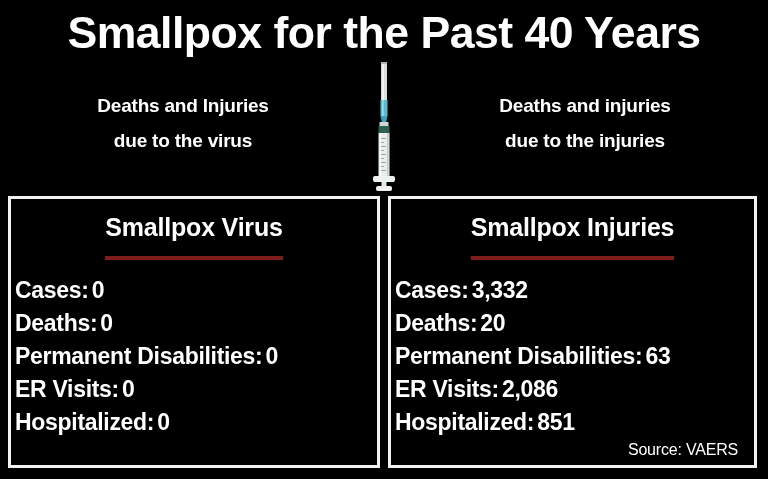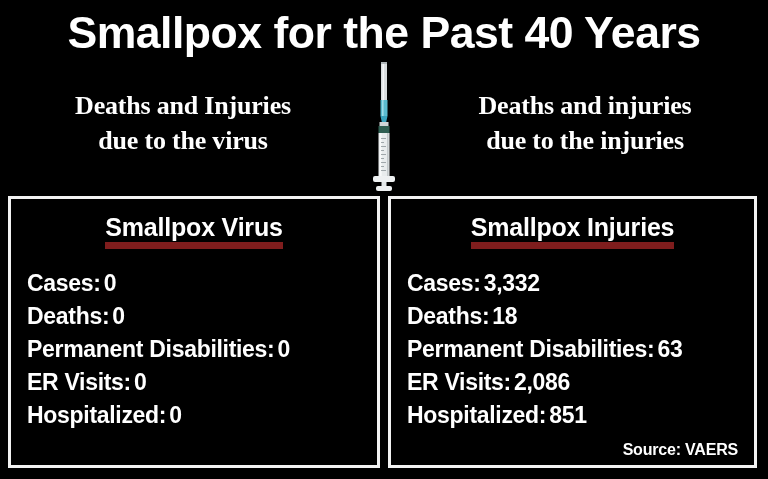--- a/index.html
+++ b/index.html
@@ -42,25 +42,24 @@
     top: 88px;
     left: 0;
     width: 768px;
     height: 100px;
   }
   .subtitle {
     position: absolute;
     top: 0;
     width: 350px;
     text-align: center;
-    font-size: 26px;
+    font-size: 19px;
     font-weight: bold;
     line-height: 35px;
     letter-spacing: -0.2px;
-    font-family: Liberation Serif, serif;
   }
   .subtitle-left  { left: 8px; }
   .subtitle-right { left: 410px; }
 
   
   .syringe {
     position: absolute;
     left: 370px;
     top: 62px;
     width: 28px;
@@ -89,44 +88,44 @@
 
   .panel-heading {
     text-align: center;
     font-size: 25px;
     font-weight: bold;
     line-height: 30px;
     margin-top: 13px;
     letter-spacing: -0.2px;
   }
   .panel-heading span {
-    border-bottom: 7px solid #7f1d1d;
-    padding-bottom: 1px;
+    border-bottom: 4px solid #7f1d1d;
+    padding-bottom: 15px;
   }
 
   .stats {
-    margin-top: 25px;
-    padding-left: 16px;
+    margin-top: 32px;
+    padding-left: 4px;
   }
   .stat-row {
     font-size: 23px;
     font-weight: bold;
     line-height: 33px;
     white-space: nowrap;
     letter-spacing: -0.3px;
   }
   .stat-label { }
   .stat-value { padding-left: 3px; }
 
   .source {
     position: absolute;
     right: 16px;
     bottom: 6px;
     font-size: 16px;
-    font-weight: bold;
+    font-weight: normal;
     letter-spacing: -0.2px;
   }
 </style>
 </head>
 <body>
 
 <div class="infographic">
 
   <div class="main-title">Smallpox for the Past 40 Years</div>
 
@@ -205,21 +204,21 @@
 
     <div class="panel panel-right">
       <div class="panel-heading">
         <span>Smallpox Injuries</span>
       </div>
       <div class="stats">
         <div class="stat-row">
           <span class="stat-label">Cases:</span><span class="stat-value">3,332</span>
         </div>
         <div class="stat-row">
-          <span class="stat-label">Deaths:</span><span class="stat-value">18</span>
+          <span class="stat-label">Deaths:</span><span class="stat-value">20</span>
         </div>
         <div class="stat-row">
           <span class="stat-label">Permanent Disabilities:</span><span class="stat-value">63</span>
         </div>
         <div class="stat-row">
           <span class="stat-label">ER Visits:</span><span class="stat-value">2,086</span>
         </div>
         <div class="stat-row">
           <span class="stat-label">Hospitalized:</span><span class="stat-value">851</span>
         </div>

